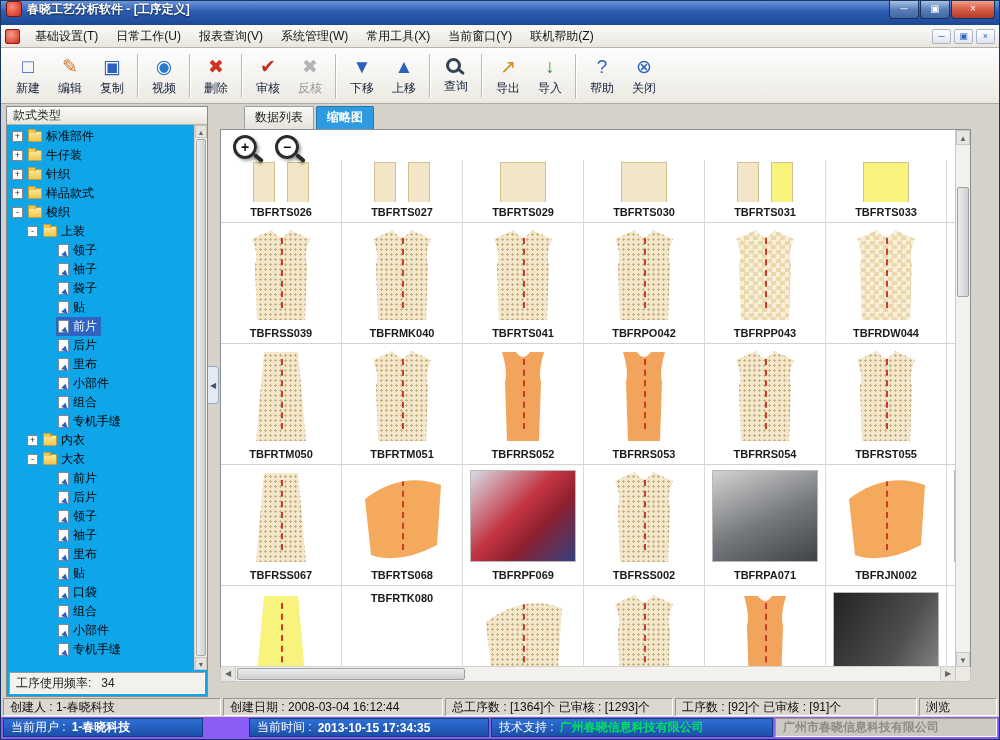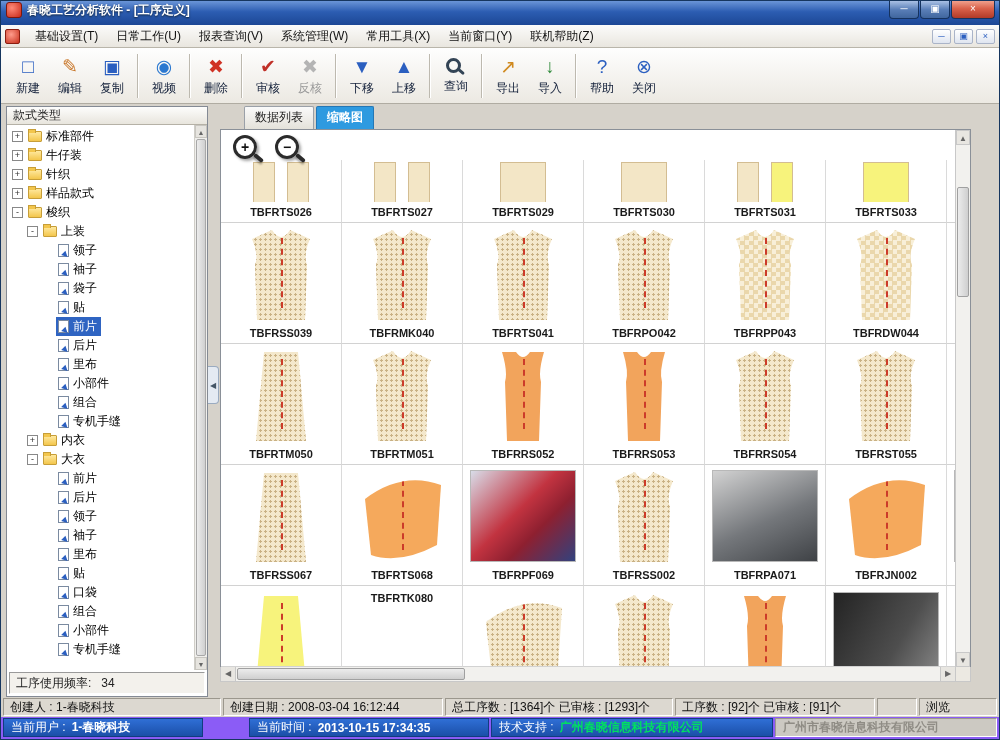--- a/index.html
+++ b/index.html
@@ -1,21 +1,21 @@
 <!DOCTYPE html>
 <html><head>
 <meta charset="utf-8">
 <style>
   * { box-sizing: border-box; margin: 0; padding: 0; }
   html,body { width:1000px; height:740px; overflow:hidden; }
   body { font-family:"Liberation Sans","DejaVu Sans",sans-serif; background:#d6d2ca; font-size:12px; }
   .window { width:1000px; height:740px; display:flex; flex-direction:column; border:1px solid #16365f; background:#d6d2ca; }
 
   
-  .titlebar { height:24px; flex:0 0 24px; background:linear-gradient(#6a95d8,#2c5db2 45%,#1c4795); display:flex; align-items:center; padding:0 0 6px 5px; }
+  .titlebar { height:24px; flex:0 0 24px; background:linear-gradient(#6a95d8,#2c5db2 45%,#1c4795); display:flex; padding:0 0 6px 5px; }
   .app-icon { width:16px; height:16px; border-radius:3px; background:radial-gradient(circle at 35% 35%,#ff8a78,#c62817); border:1px solid #7e170c; margin-right:5px; flex:0 0 16px; }
   .title-text { color:#fff; font-weight:bold; font-size:12px; text-shadow:0 1px 2px #123; flex:1; white-space:nowrap; overflow:hidden; }
   .win-btns { display:flex; gap:1px; align-self:flex-start; margin-right:4px; }
   .win-btn { width:30px; height:18px; border:1px solid #15325e; border-top:none; border-radius:0 0 4px 4px; background:linear-gradient(#a9c0e4,#5a7fb8 50%,#40669e); color:#fff; font-size:10px; line-height:16px; text-align:center; }
   .win-btn.close { width:44px; background:linear-gradient(#f0a08c,#d9614a 45%,#b13a28); }
 
   
   .menubar { height:23px; flex:0 0 23px; background:linear-gradient(#fbfbfa,#e9e6df); border-bottom:1px solid #b9b5aa; display:flex; align-items:center; padding:0 4px; }
   .menu-app-icon { width:15px; height:15px; border-radius:2px; background:radial-gradient(circle at 40% 35%,#ff9c8c,#c8301c); border:1px solid #8a1d10; margin-right:6px; flex:0 0 15px; }
   .menu-item { padding:3px 9px; color:#111; white-space:nowrap; }
@@ -30,21 +30,21 @@
   .tb-btn.disabled .tb-label { color:#9a9a9a; }
   .tb-btn.disabled .tb-icon { color:#b4b4b4 !important; }
   .tb-sep { width:0; border-left:1px solid #bdb9af; border-right:1px solid #ffffff; height:44px; margin:0 4px; flex:0 0 2px; }
   .css-mag { position:relative; width:15px; height:15px; border:3px solid #345; border-radius:50%; margin:2px 6px 4px 0; }
   .css-mag::after { content:""; position:absolute; width:8px; height:3px; background:#345; right:-7px; bottom:-3px; transform:rotate(40deg); border-radius:2px; }
 
   
   .main { flex:1; display:flex; overflow:hidden; padding:2px 2px 0 5px; position:relative; }
 
   
-  .sidebar { width:202px; flex:0 0 202px; display:flex; flex-direction:column; border:1px solid #848a94; background:#ffffff; overflow:hidden; }
+  .sidebar { width:202px; flex:0 0 202px; display:flex; flex-direction:column; border:1px solid #848a94; background:#0ea5e9; overflow:hidden; }
   .sb-header { height:18px; flex:0 0 18px; background:linear-gradient(#fdfdfc,#e8e5dd); border-bottom:1px solid #b5b1a6; padding:1px 6px; display:flex; align-items:center; color:#222; }
   .tree-zone { flex:1; display:flex; overflow:hidden; }
   .tree { flex:1; overflow:hidden; padding-top:2px; }
   .tree-row { height:19px; display:flex; align-items:center; gap:3px; white-space:nowrap; }
   .expand-box { width:11px; height:11px; flex:0 0 11px; border:1px solid #888; background:#fff; font-size:9px; line-height:9px; text-align:center; color:#333; }
   .expand-spacer { width:11px; flex:0 0 11px; }
   .row-inner { display:flex; align-items:center; gap:4px; padding:1px 4px 1px 2px; }
   .row-inner.selected { background:#2f64c2; color:#fff; }
   .folder-icon { width:14px; height:11px; flex:0 0 14px; background:linear-gradient(#ffe9a0,#f3c64c); border:1px solid #c79e38; border-radius:1px; position:relative; }
   .folder-icon::before { content:""; position:absolute; top:-3px; left:-1px; width:6px; height:3px; background:#f3c64c; border:1px solid #c79e38; border-bottom:none; }

